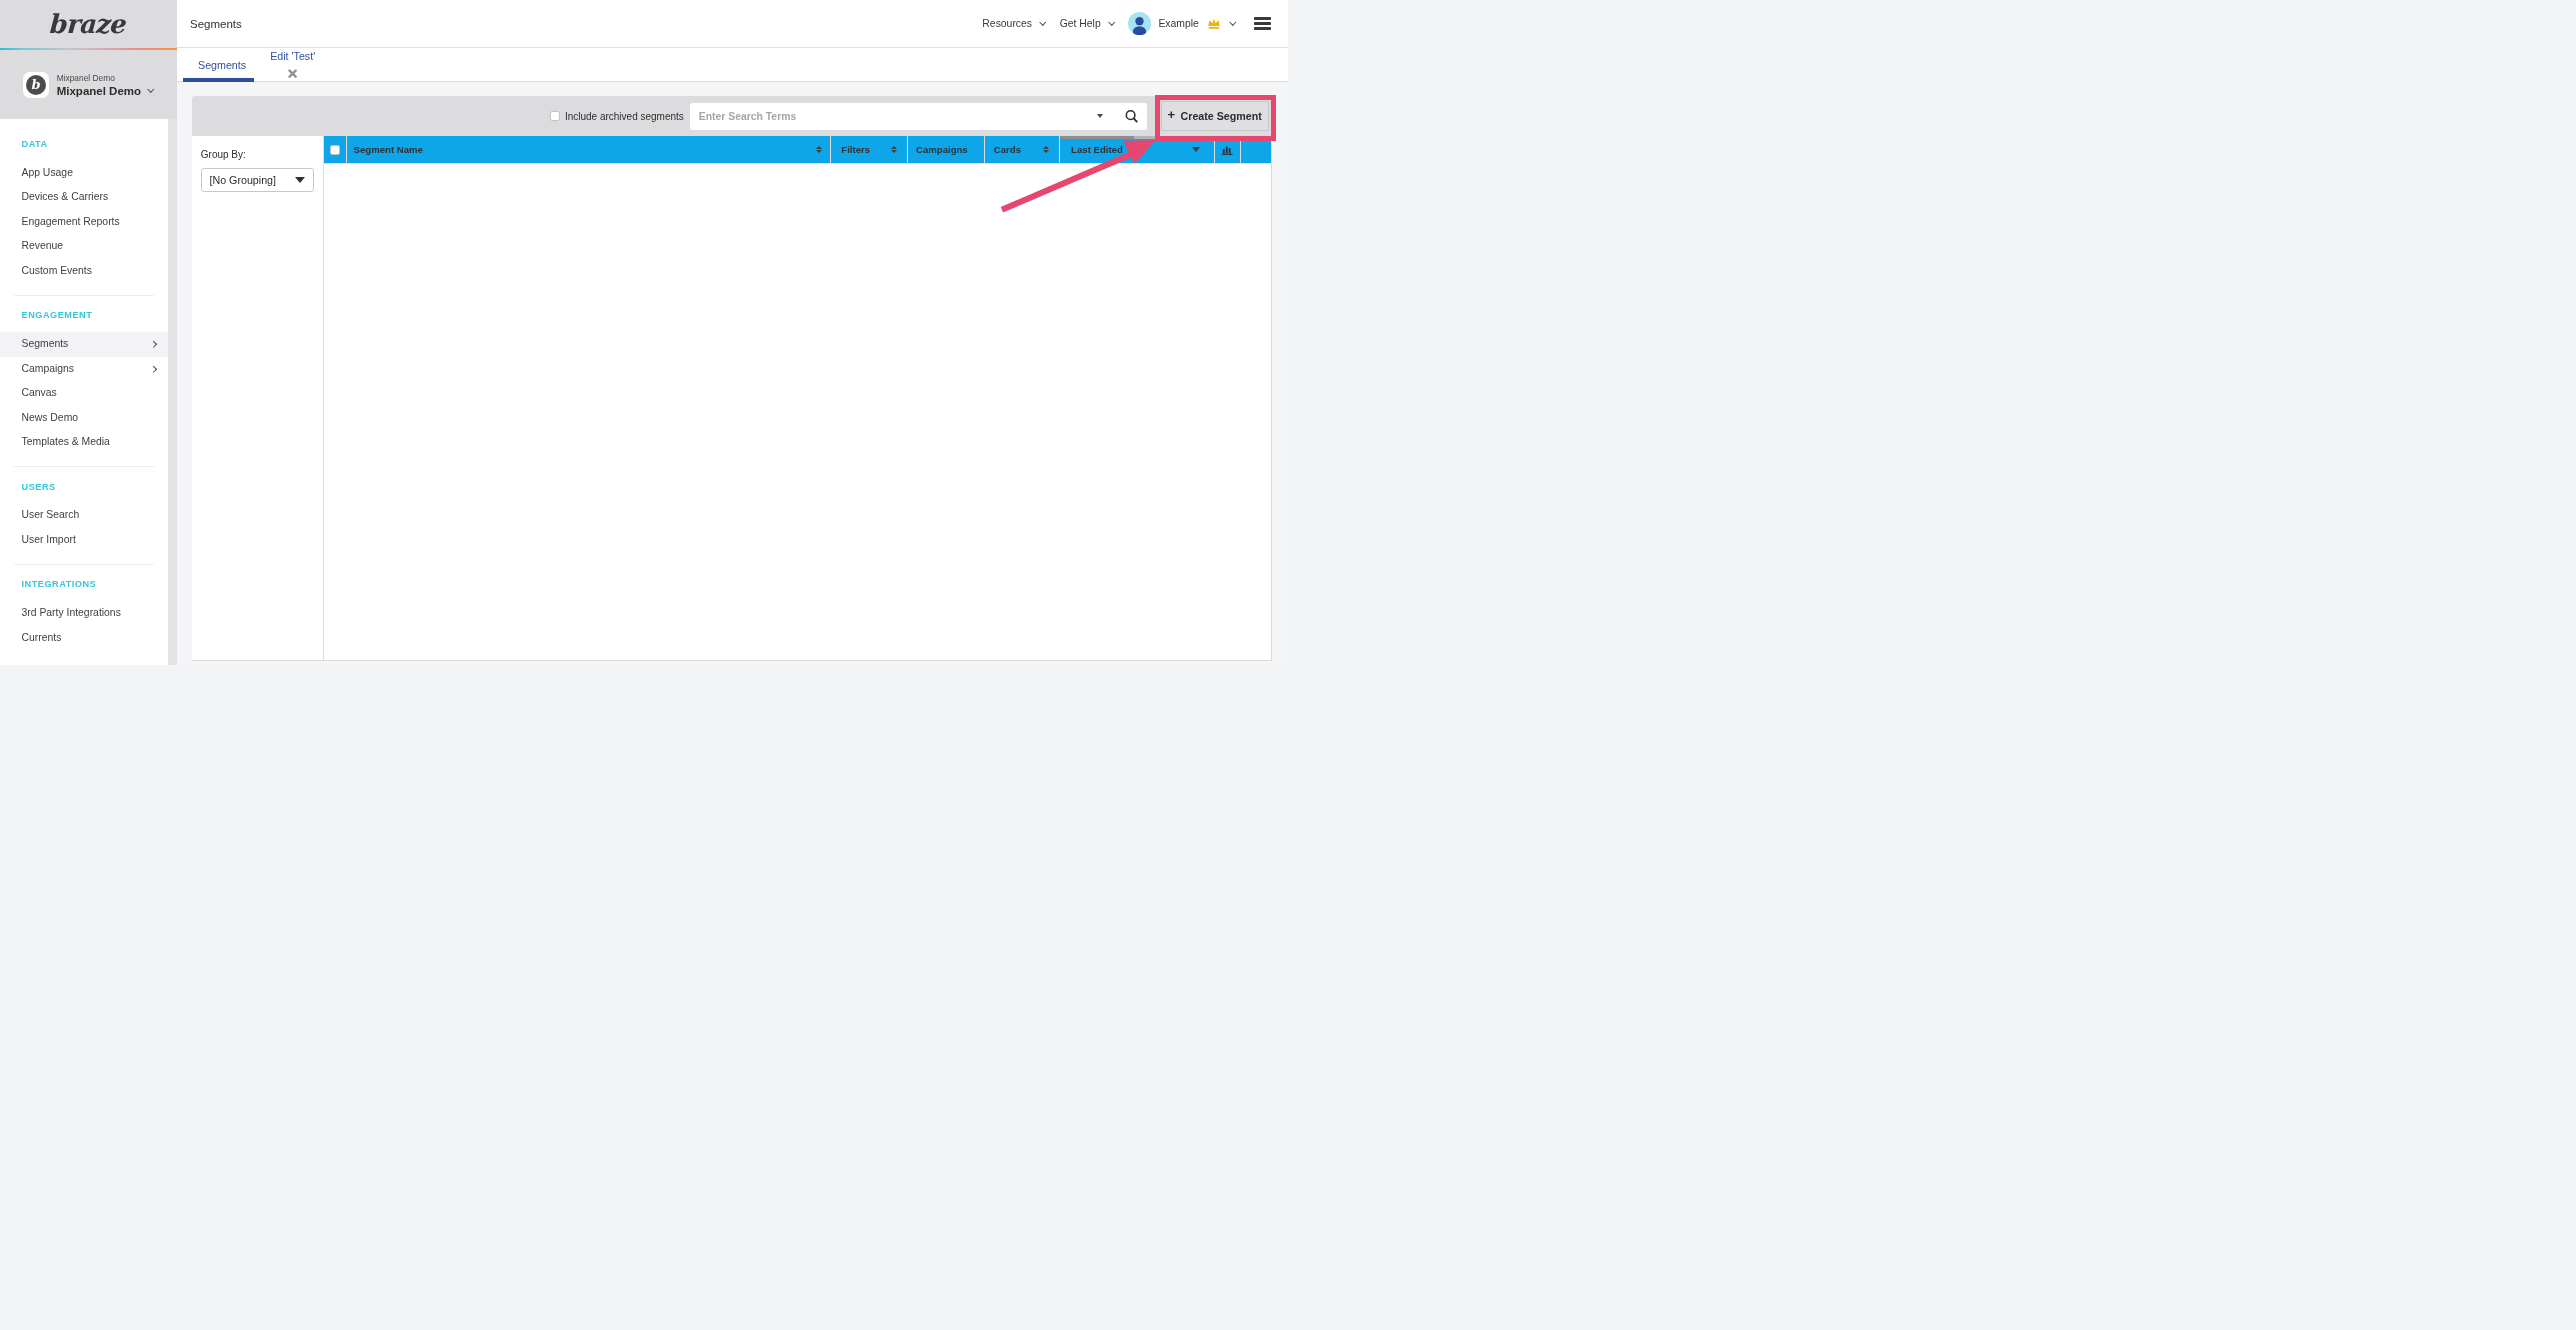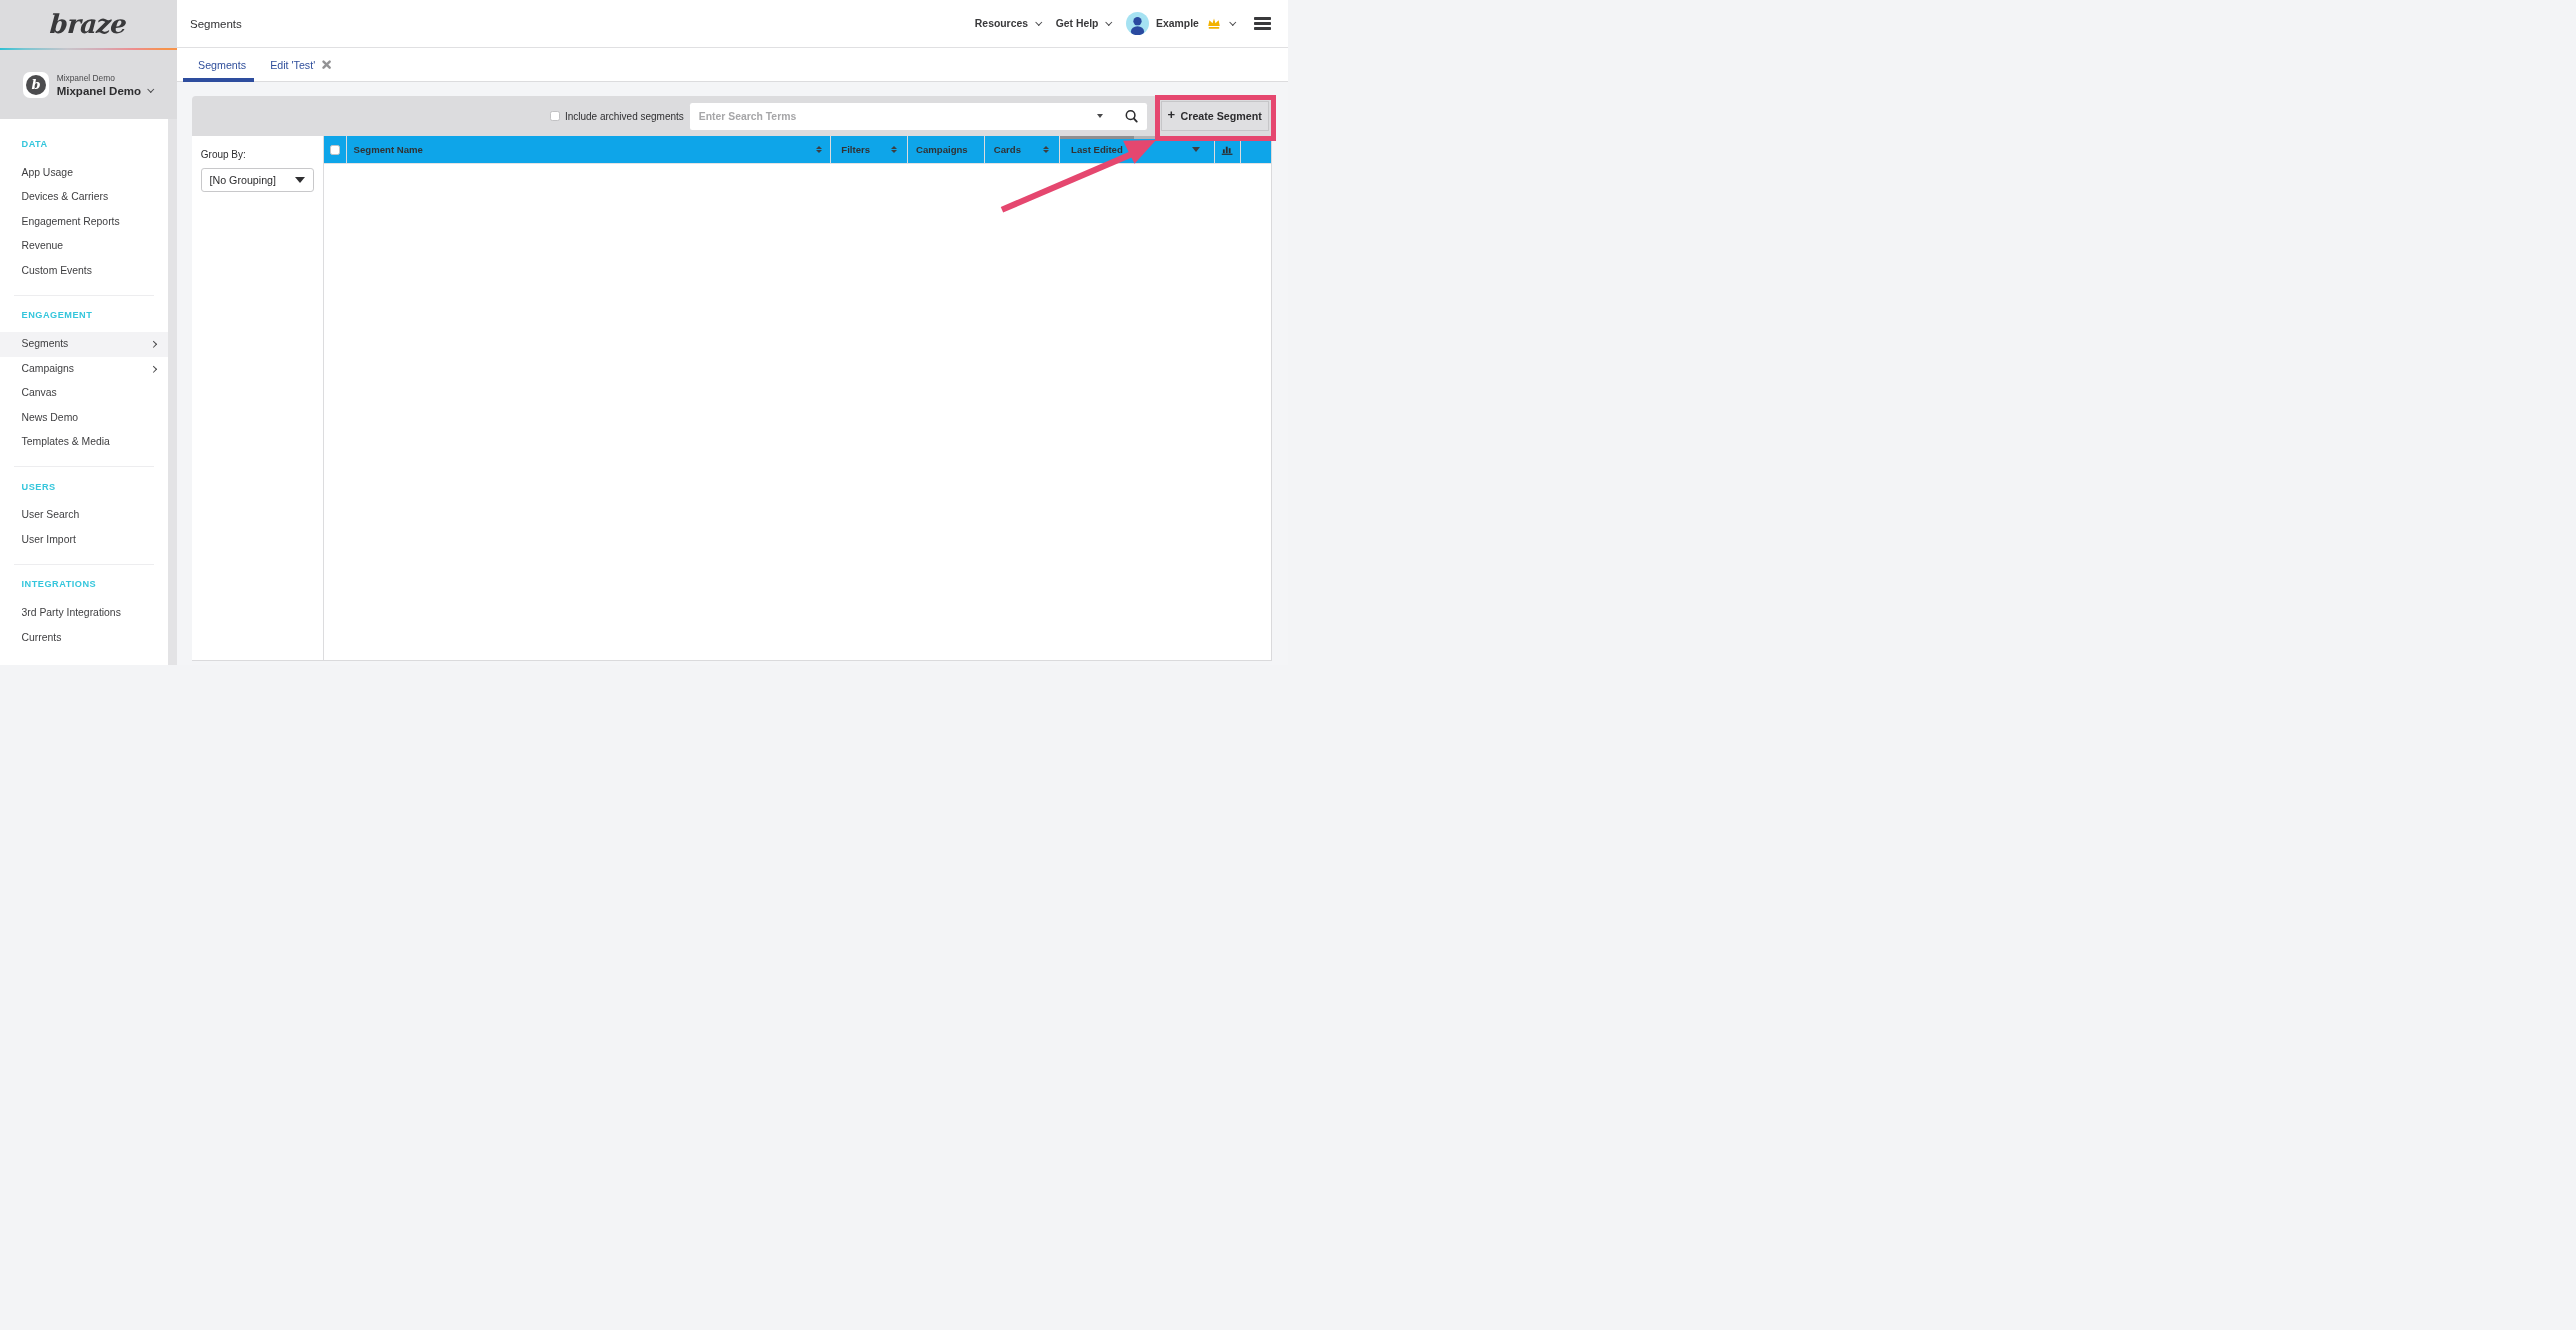--- a/index.html
+++ b/index.html
@@ -35,30 +35,30 @@
   .chev-right { position:absolute; right:12.3px; top:10px; width:4.6px; height:4.6px;
     border-right:1.2px solid #4a4a4c; border-bottom:1.2px solid #4a4a4c; transform:rotate(-45deg); }
   .chev-down { display:inline-block; width:5.4px; height:5.4px; border-right:1.4px solid #49494b;
     border-bottom:1.4px solid #49494b; transform:rotate(45deg) translateY(-1.5px); }
 
   
   .main { flex:1; min-width:0; display:flex; flex-direction:column; position:relative; background:#f4f5f7; }
   .top-header { height:48px; background:#fff; border-bottom:0.8px solid #e0e0e2;
     display:flex; align-items:center; padding:0 7.7px 0 13px; }
   .page-title { font-size:11.5px; color:#323234; }
-  .header-right { margin-left:auto; display:flex; align-items:center; gap:15.3px; padding-right:9.2px;font-weight:bold; }
+  .header-right { margin-left:auto; display:flex; align-items:center; gap:15.3px; padding-right:9.2px; }
   .menu-link { display:flex; align-items:center; gap:7px; font-size:10.4px; color:#39393b; cursor:pointer; }
   .account { display:flex; align-items:center; gap:7px; cursor:pointer; }
   .hamburger { width:17px; display:flex; flex-direction:column; gap:2.7px; cursor:pointer; margin-left:4.6px; }
   .hamburger span { height:2.5px; background:#39393b; border-radius:0.8px; }
 
   .tabbar { height:34px; background:#fff; border-bottom:0.8px solid #dcdcde; position:relative;
     display:flex; align-items:center; padding-left:21px; }
   .tab { font-size:10.7px; color:#31509c; cursor:pointer; display:flex; align-items:center; gap:7px; }
-  .tab + .tab { margin-left:24px; }
+  .tab + .tab { margin-left:24px;flex-direction:column; }
   .tab-underline { position:absolute; left:6.1px; bottom:-0.8px; width:71px; height:3.8px; background:#2e4d9e; }
 
   .content { flex:1; position:relative; }
   .panel { position:absolute; left:14.6px; right:16px; top:14px; bottom:3.8px;
     display:flex; flex-direction:column; border-bottom:0.8px solid #dadadc; border-right:0.8px solid #dadadc; }
   .toolbar { height:40px; background:#dcdcde; border-radius:3.8px 3.8px 0 0; position:relative; flex:0 0 40px;padding-left:12px; }
   .archived { position:absolute; left:358px; top:0; height:100%; display:flex; align-items:center; gap:4.6px; }
   .archived input { appearance:none; width:10.7px; height:10.7px; background:#fff; border:0.8px solid #c2c2c4;
     border-radius:2.3px; cursor:pointer; }
   .archived label { font-size:10px; color:#2f2f31; }

